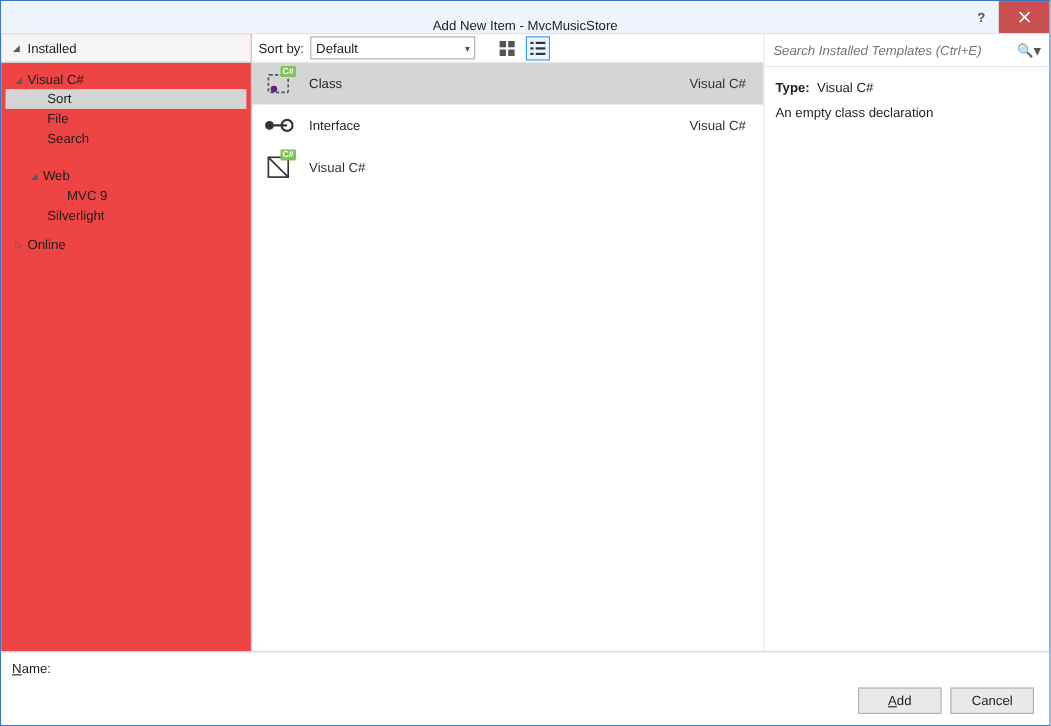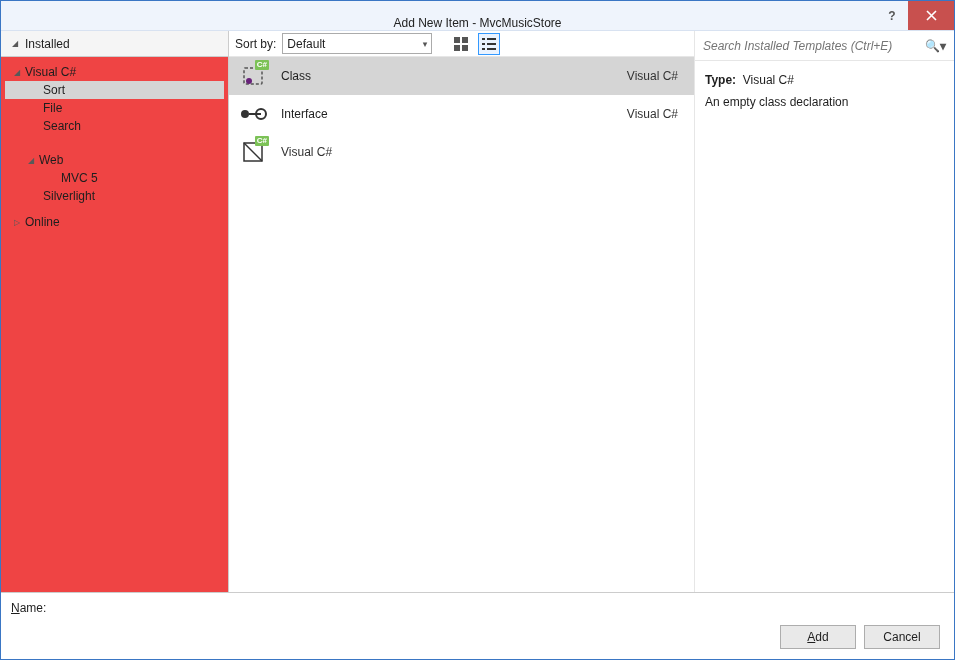--- a/index.html
+++ b/index.html
@@ -87,21 +87,21 @@
         <span>File</span>
       </div>
       <div class="tree-item indent-2">
         <span>Search</span>
       </div>
       <div class="tree-item indent-1">
         <span class="tree-caret open"></span>
         <span style="margin-left:2px">Web</span>
       </div>
       <div class="tree-item indent-3">
-        <span>MVC 5</span>
+        <span>MVC 9</span>
       </div>
       <div class="tree-item indent-2">
         <span>Silverlight</span>
       </div>
       <div style="height:8px"></div>
       <div class="tree-item indent-0">
         <span class="tree-caret closed"></span>
         <span style="margin-left:2px">Online</span>
       </div>
     </div>

